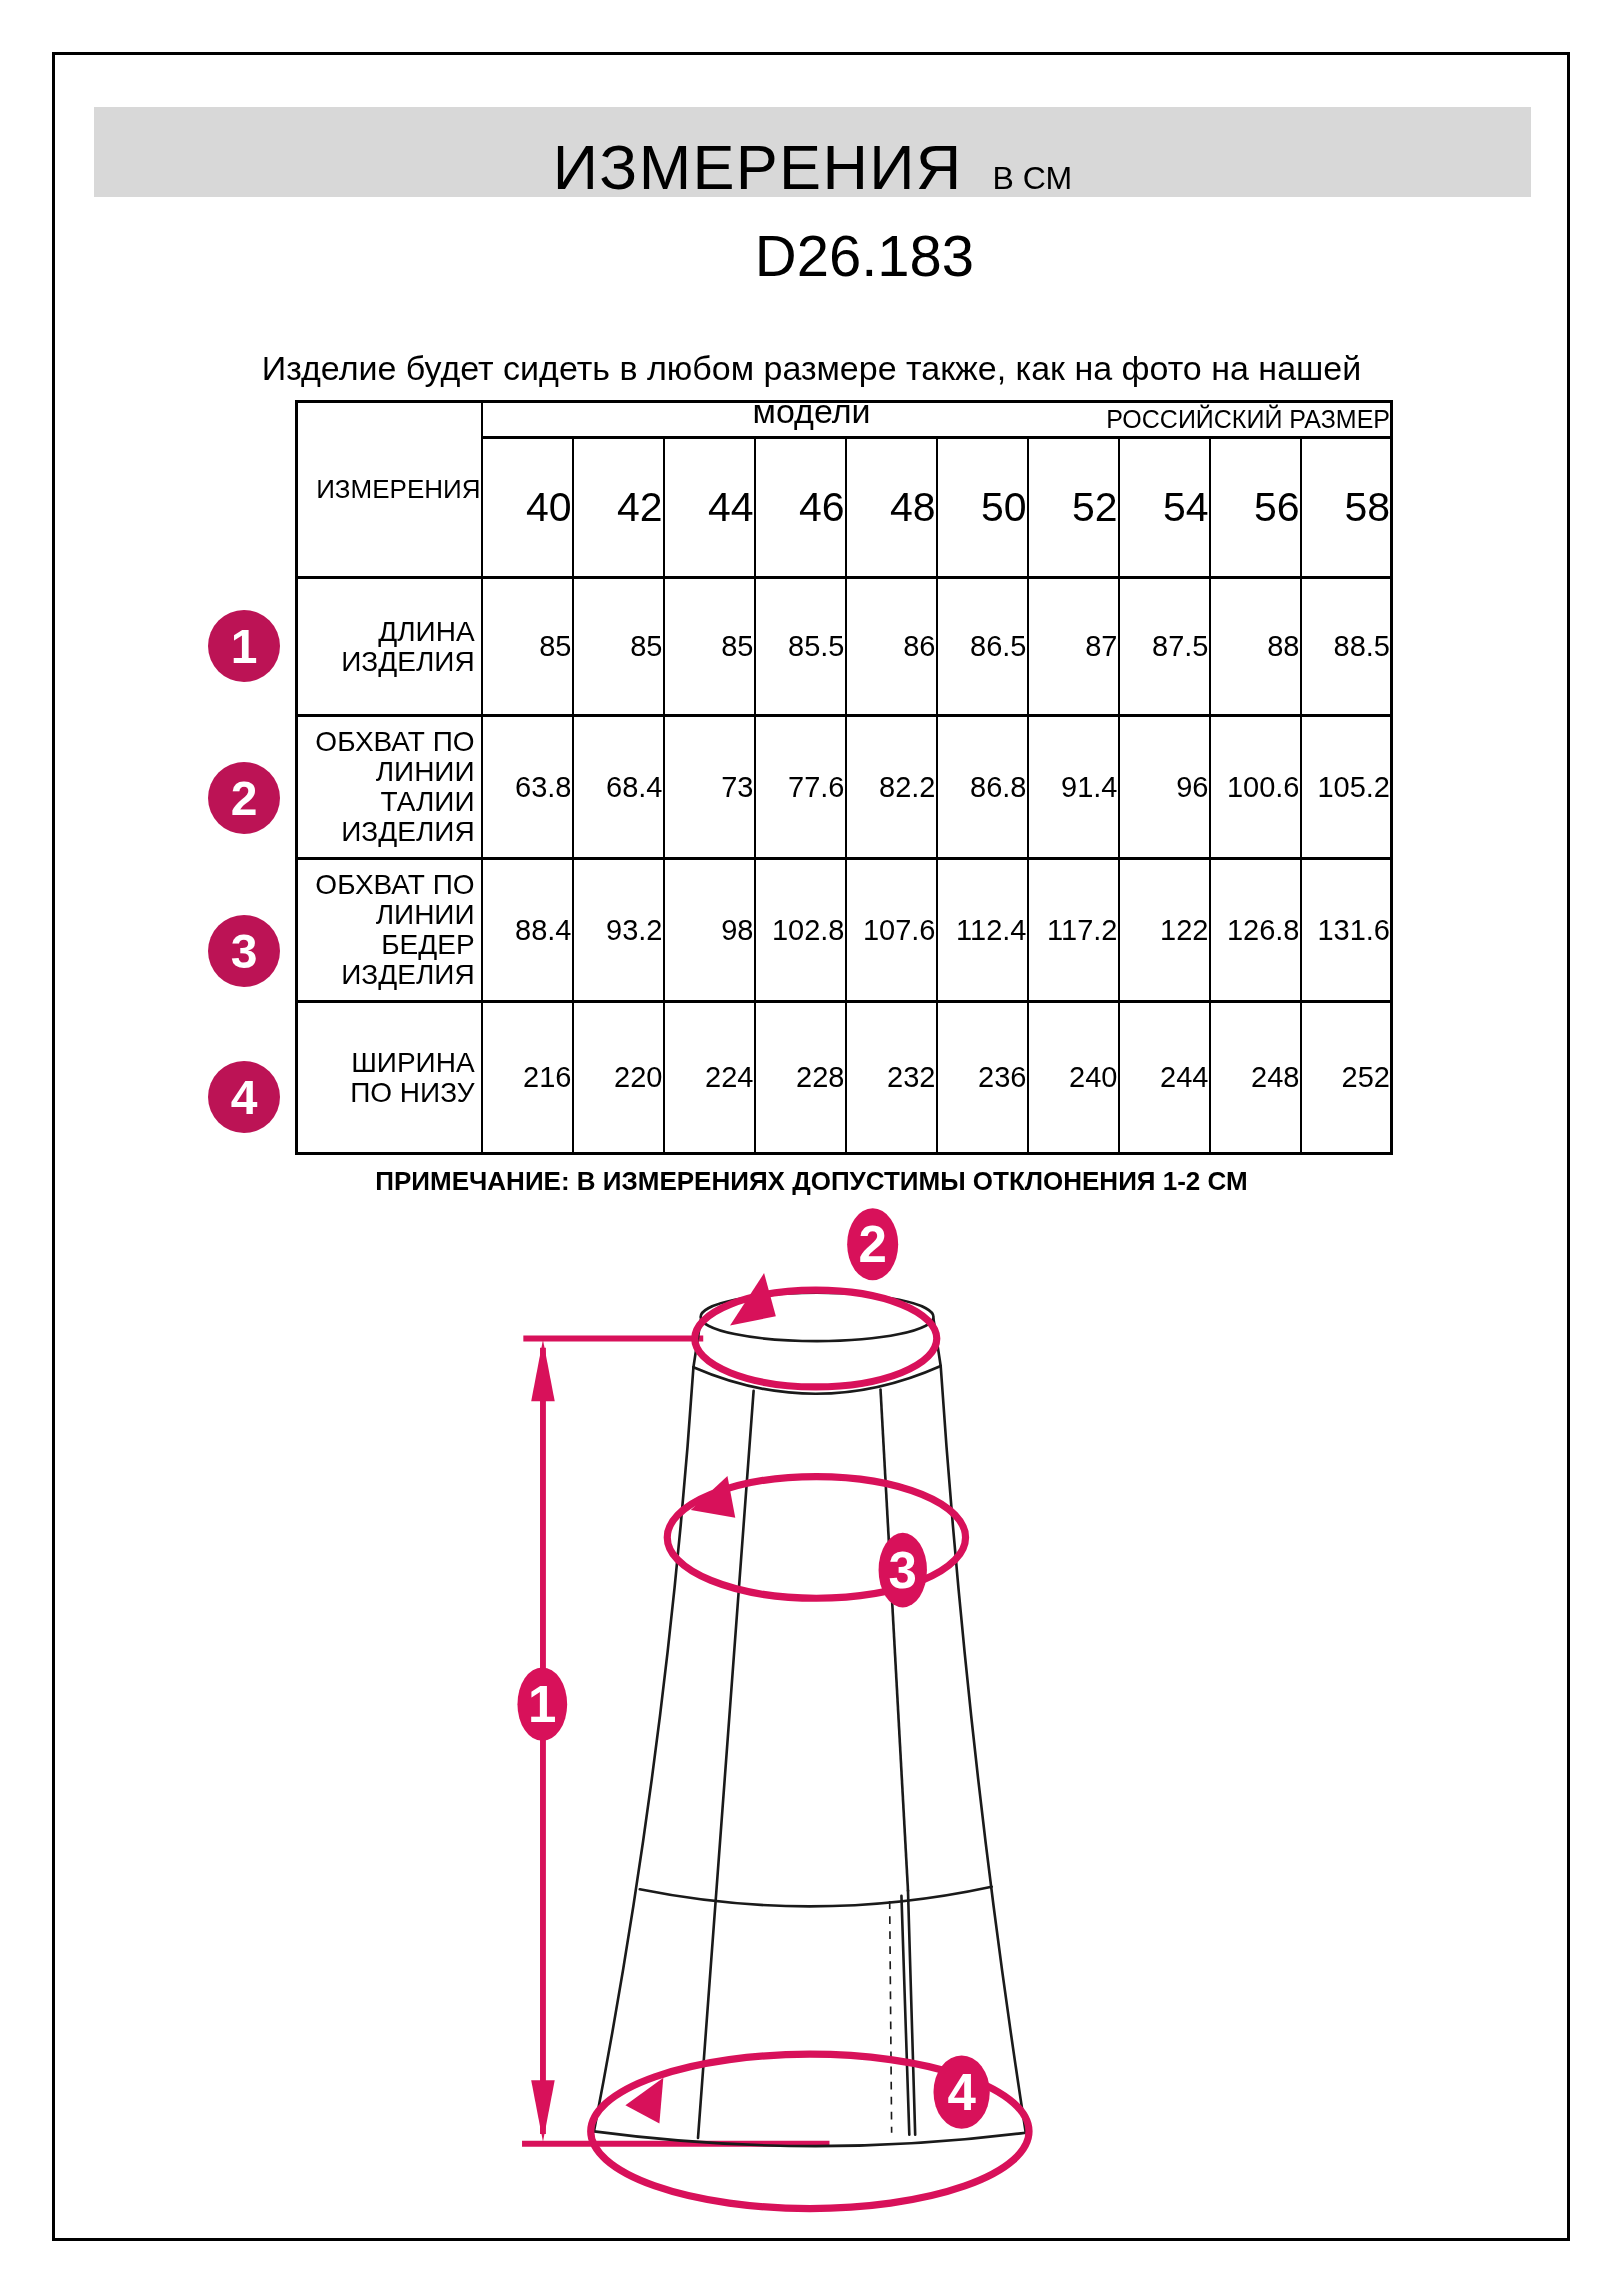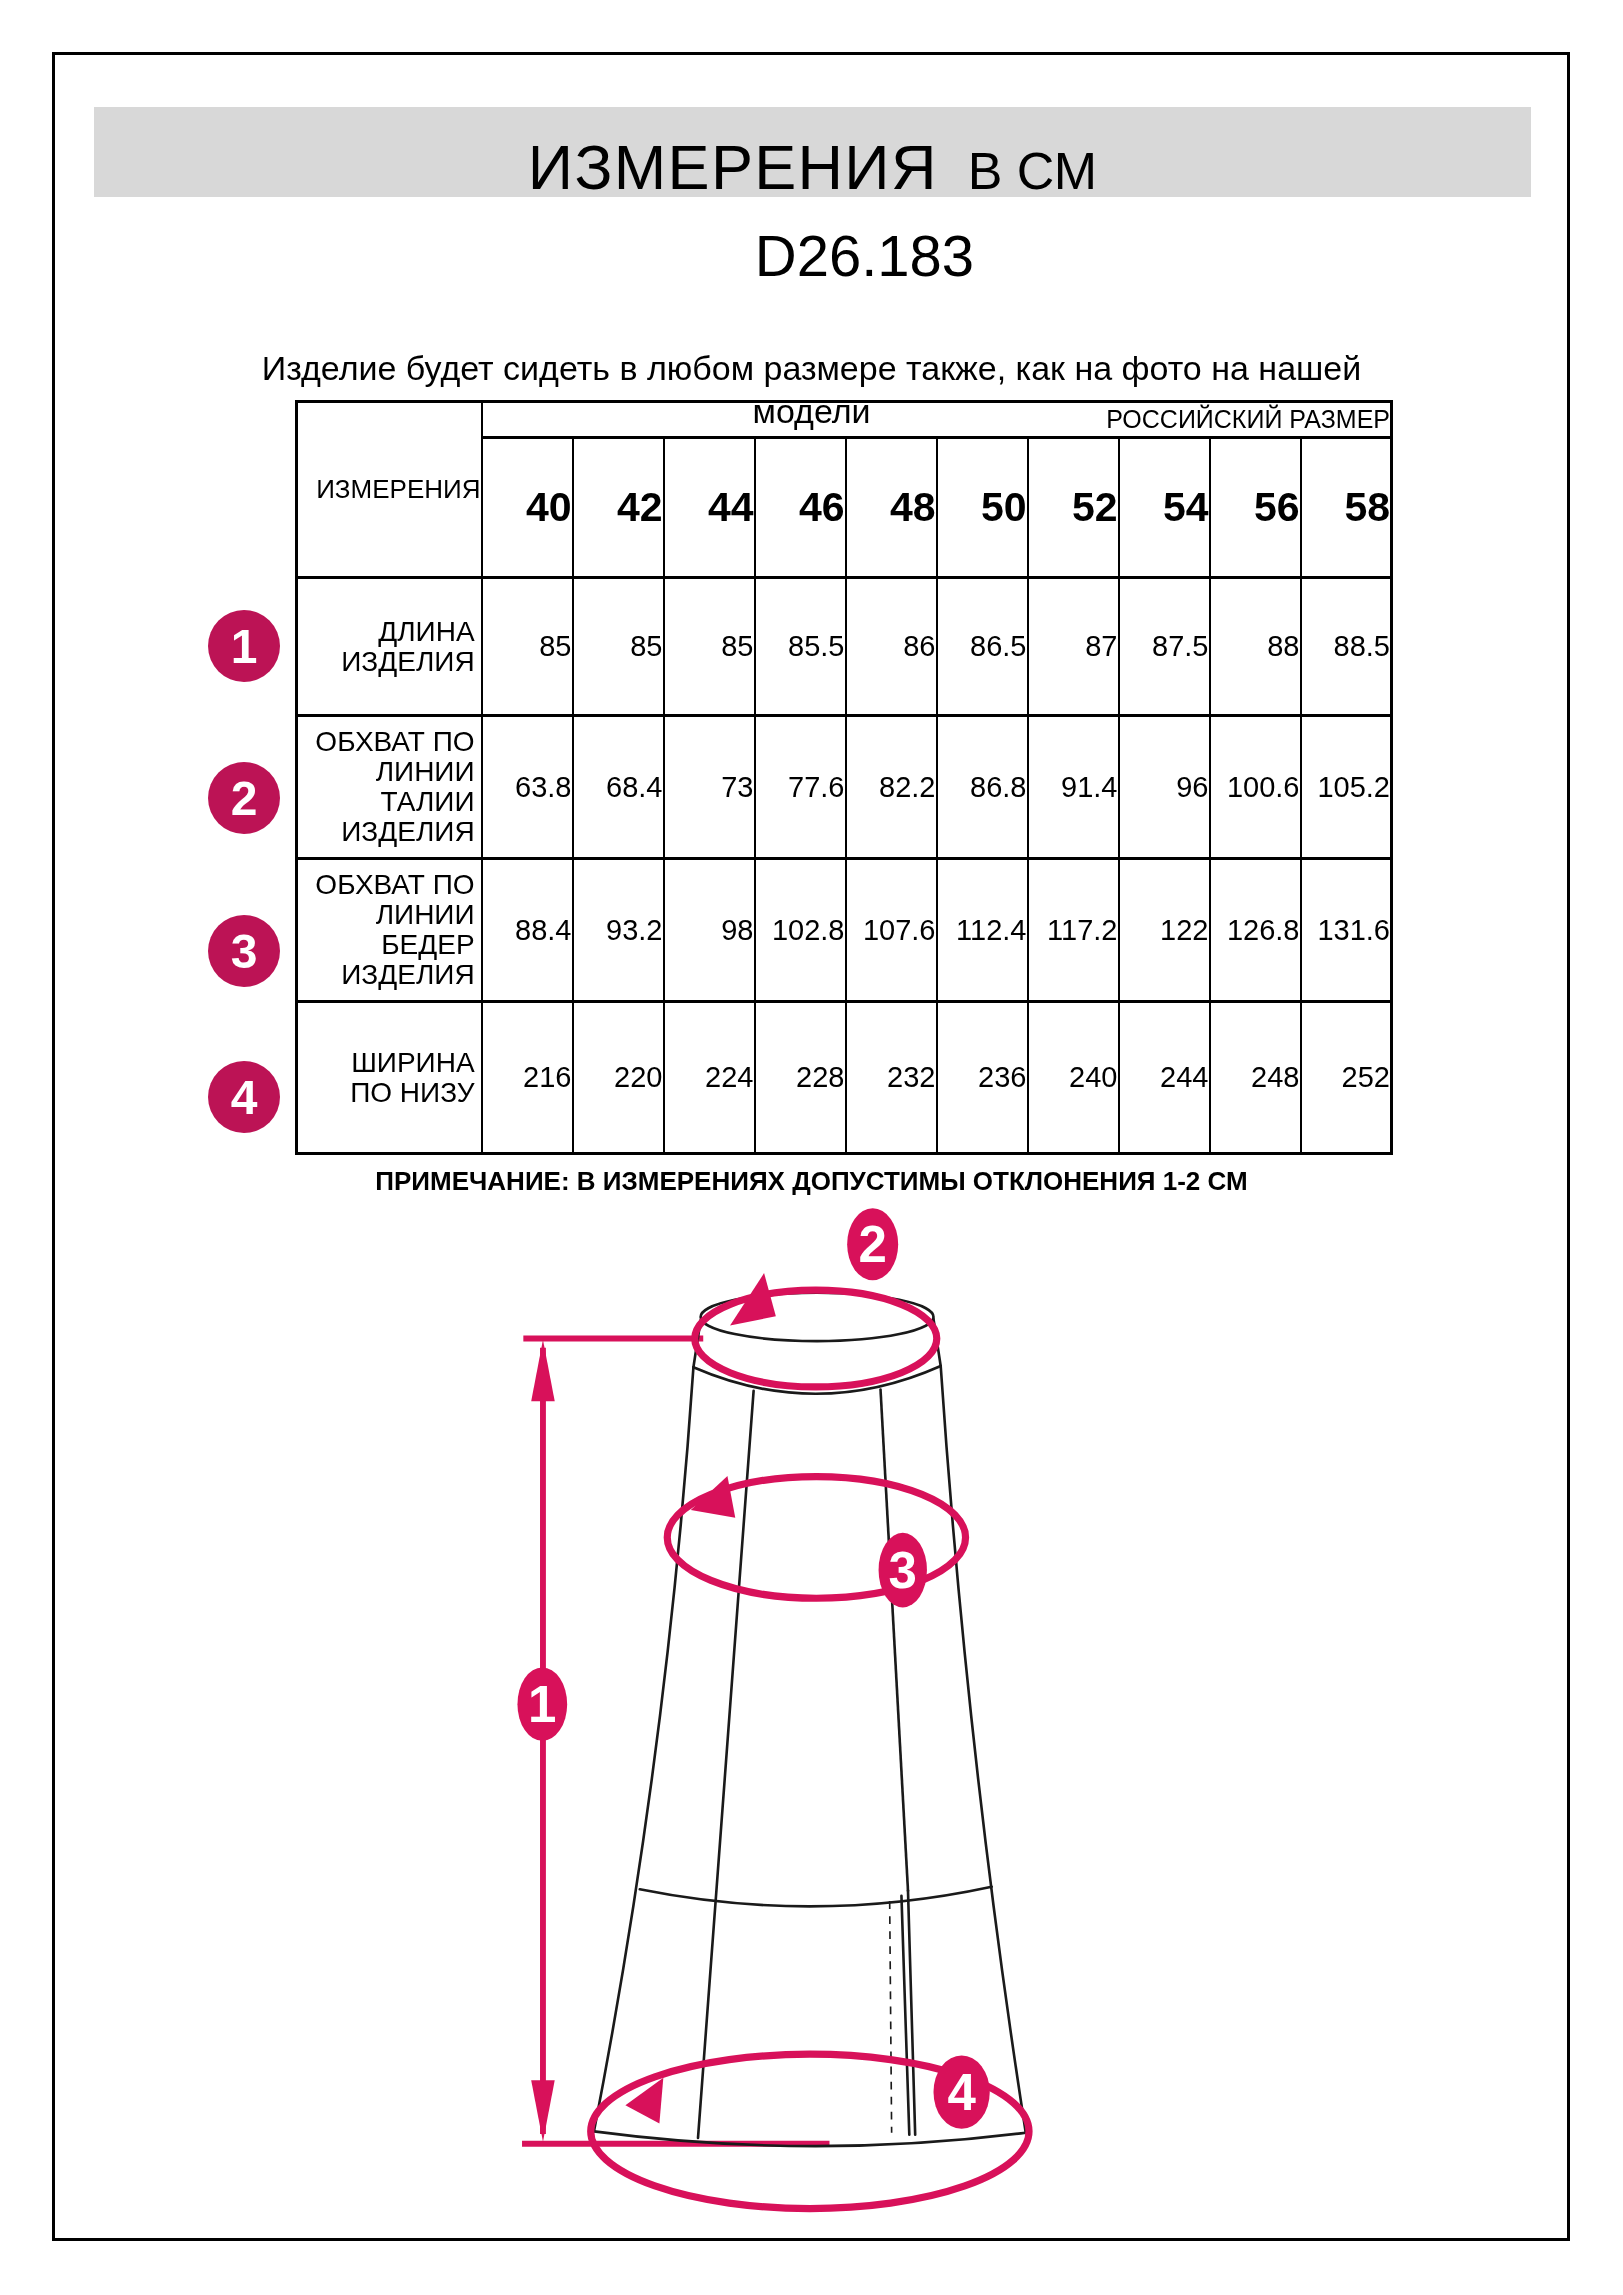--- a/index.html
+++ b/index.html
@@ -11,39 +11,39 @@
     position:absolute;left:52px;top:52px;width:1518px;height:2189px;
     border:3.3px solid #000;box-sizing:border-box;
   }
   .titlebar{
     position:absolute;left:94px;top:107px;width:1437px;height:90px;
     background:var(--titlebar,#d8d8d8);
     display:flex;align-items:baseline;justify-content:center;
   }
   .titlebar .w1{font-size:63px;font-weight:400;letter-spacing:1.3px;}
   .titlebar .w2{font-size:63px;font-weight:700;margin-left:38px;letter-spacing:1.3px;}
-  .titlebar .w3{font-size:52px;font-weight:400;margin-left:30px;}
+  .titlebar .w3{font-size:32px;font-weight:400;margin-left:30px;}
   .title-inner{display:flex;align-items:baseline;transform:translateY(23.6px);}
   .model{
     position:absolute;left:17px;top:222px;width:1623px;text-align:center;
     font-size:58px;font-weight:400;margin-left:36px;
   }
   .subtitle{
     position:absolute;left:209px;top:300px;width:1205px;text-align:center;
     font-size:34px;line-height:43px;font-weight:400;margin-top:47px;
   }
   .table-wrap{position:absolute;left:295px;top:400px;}
   table{border-collapse:collapse;table-layout:fixed;border:3.9px solid #000;}
   td{
     border:2px solid #000;text-align:right;vertical-align:middle;
     padding:0;overflow:hidden;
   }
   td.corner{font-size:26px;}
   td.group{height:33px;font-size:25px;border-bottom:3.9px solid #000;}
-  tr.sizes td{height:137px;font-size:41px;font-weight:700;border-bottom:3.9px solid #000;}
+  tr.sizes td{height:137px;font-size:41px;font-weight:400;border-bottom:3.9px solid #000;}
   tr.data td{border-top:3.3px solid #000;border-bottom:3.3px solid #000;}
   tr.data td.label{font-size:28px;line-height:30px;padding:0 5.9px;}
   tr.data td.val{font-size:29px;}
   tr.data.r1 td{height:135px;}
   tr.data.r2 td{height:140px;}
   tr.data.r3 td{height:140px;}
   tr.data.r4 td{height:149px;}
   .badge{
     position:absolute;width:72px;height:72px;border-radius:50%;
     background:var(--badge,#bc1355);display:flex;align-items:center;justify-content:center;

